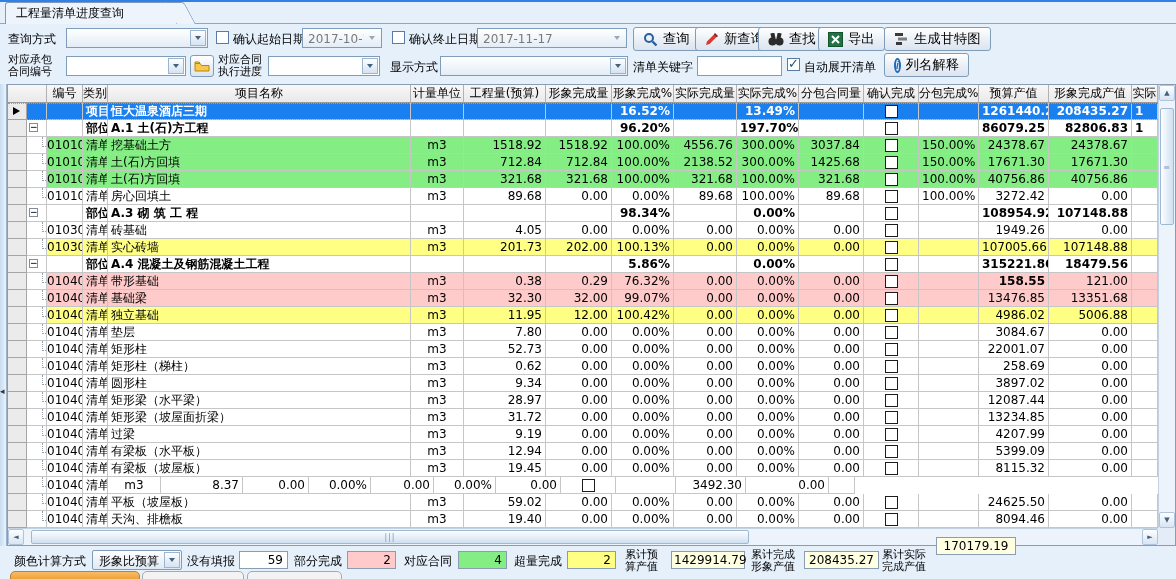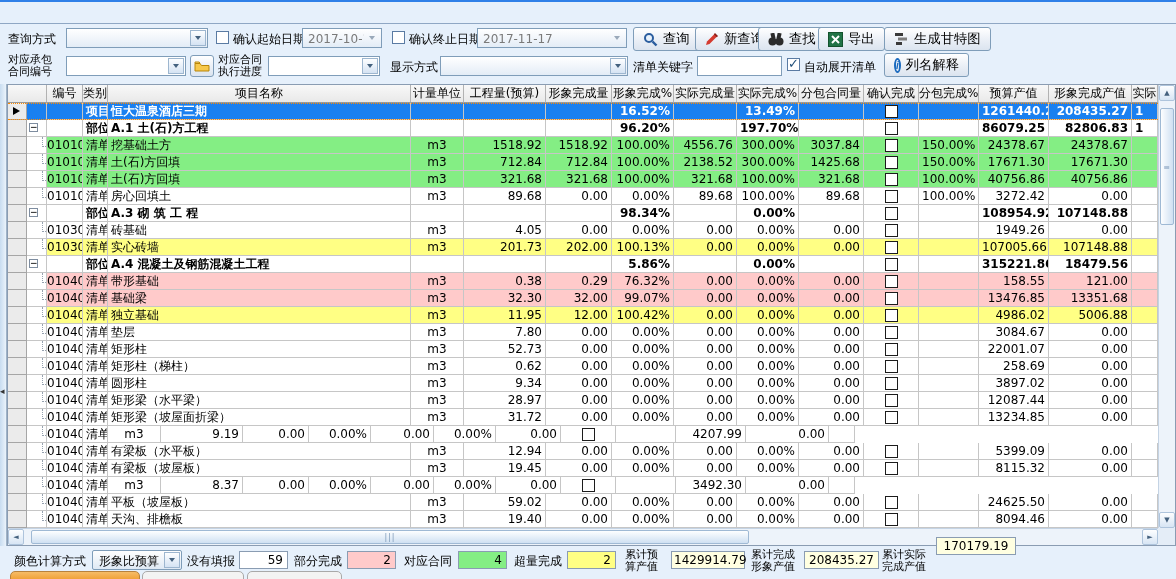--- a/index.html
+++ b/index.html
@@ -79,20 +79,23 @@
   .btab{position:absolute;top:571px;height:12px;border-radius:5px 5px 0 0;box-sizing:border-box;}
   .btab.active{background:linear-gradient(#f6bc67,#ee9726);border:1px solid #b8823c;}
   .btab.idle{background:#f3f3f3;border:1px solid #a9a9a9;}
 </style>
 </head>
 <body>
 
 <div class="app">
   <div class="topline"></div>
   <div class="tabline"></div>
+  <div class="tab">
+    <span>工程量清单进度查询</span>
+  </div>
 
   <span class="lbl" style="left:8px;top:32px">查询方式</span>
   <div class="combo dis" style="left:66px;top:28px;width:142px">
     <span style="position:absolute;left:3px;top:2px"></span>
     <span class="carr">
         <span class="tri"></span>
       </span>
   </div>
   <span class="tcb" style="left:216px;top:31px"></span>
   <span class="lbl" style="left:233px;top:32px">确认起始日期</span>
@@ -437,21 +440,21 @@
           <div class="cell l" style="width: 303px;">带形基础</div>
           <div class="cell c" style="width: 53px;">m3</div>
           <div class="cell r" style="width: 82px;">0.38</div>
           <div class="cell r" style="width: 66px;">0.29</div>
           <div class="cell r" style="width: 62px;">76.32%</div>
           <div class="cell r" style="width: 63px;">0.00</div>
           <div class="cell r" style="width: 62px;">0.00%</div>
           <div class="cell r" style="width: 65px;">0.00</div>
           <div class="cell c" style="width: 55px;"><span class="gcb"></span></div>
           <div class="cell r" style="width: 60px;"></div>
-          <div class="cell r" style="width: 70px;">158.55</div>
+          <div class="cell r" style="width: 70px; font-weight: bold;">158.55</div>
           <div class="cell r" style="width: 83px;">121.00</div>
           <div class="cell l" style="width: 26px;"></div>
         </div>
         <div class="grow item" style="background: rgb(255, 202, 202);">
           <div class="cell ind" style="width: 19px;"></div>
           <div class="cell tree" style="width: 20px;">
             <span class="tln"></span>
           </div>
           <div class="cell c" style="width: 36px;">010403</div>
           <div class="cell l" style="width: 25px;">清单</div>
@@ -616,20 +619,21 @@
           <div class="cell r" style="width: 83px;">0.00</div>
           <div class="cell l" style="width: 26px;"></div>
         </div>
         <div class="grow item" style="background: rgb(255, 255, 255);">
           <div class="cell ind" style="width: 19px;"></div>
           <div class="cell tree" style="width: 20px;">
             <span class="tln"></span>
           </div>
           <div class="cell c" style="width: 36px;">010403</div>
           <div class="cell l" style="width: 25px;">清单</div>
+          <div class="cell l" style="width: 303px;">过梁</div>
           <div class="cell c" style="width: 53px;">m3</div>
           <div class="cell r" style="width: 82px;">9.19</div>
           <div class="cell r" style="width: 66px;">0.00</div>
           <div class="cell r" style="width: 62px;">0.00%</div>
           <div class="cell r" style="width: 63px;">0.00</div>
           <div class="cell r" style="width: 62px;">0.00%</div>
           <div class="cell r" style="width: 65px;">0.00</div>
           <div class="cell c" style="width: 55px;"><span class="gcb"></span></div>
           <div class="cell r" style="width: 60px;"></div>
           <div class="cell r" style="width: 70px;">4207.99</div>

